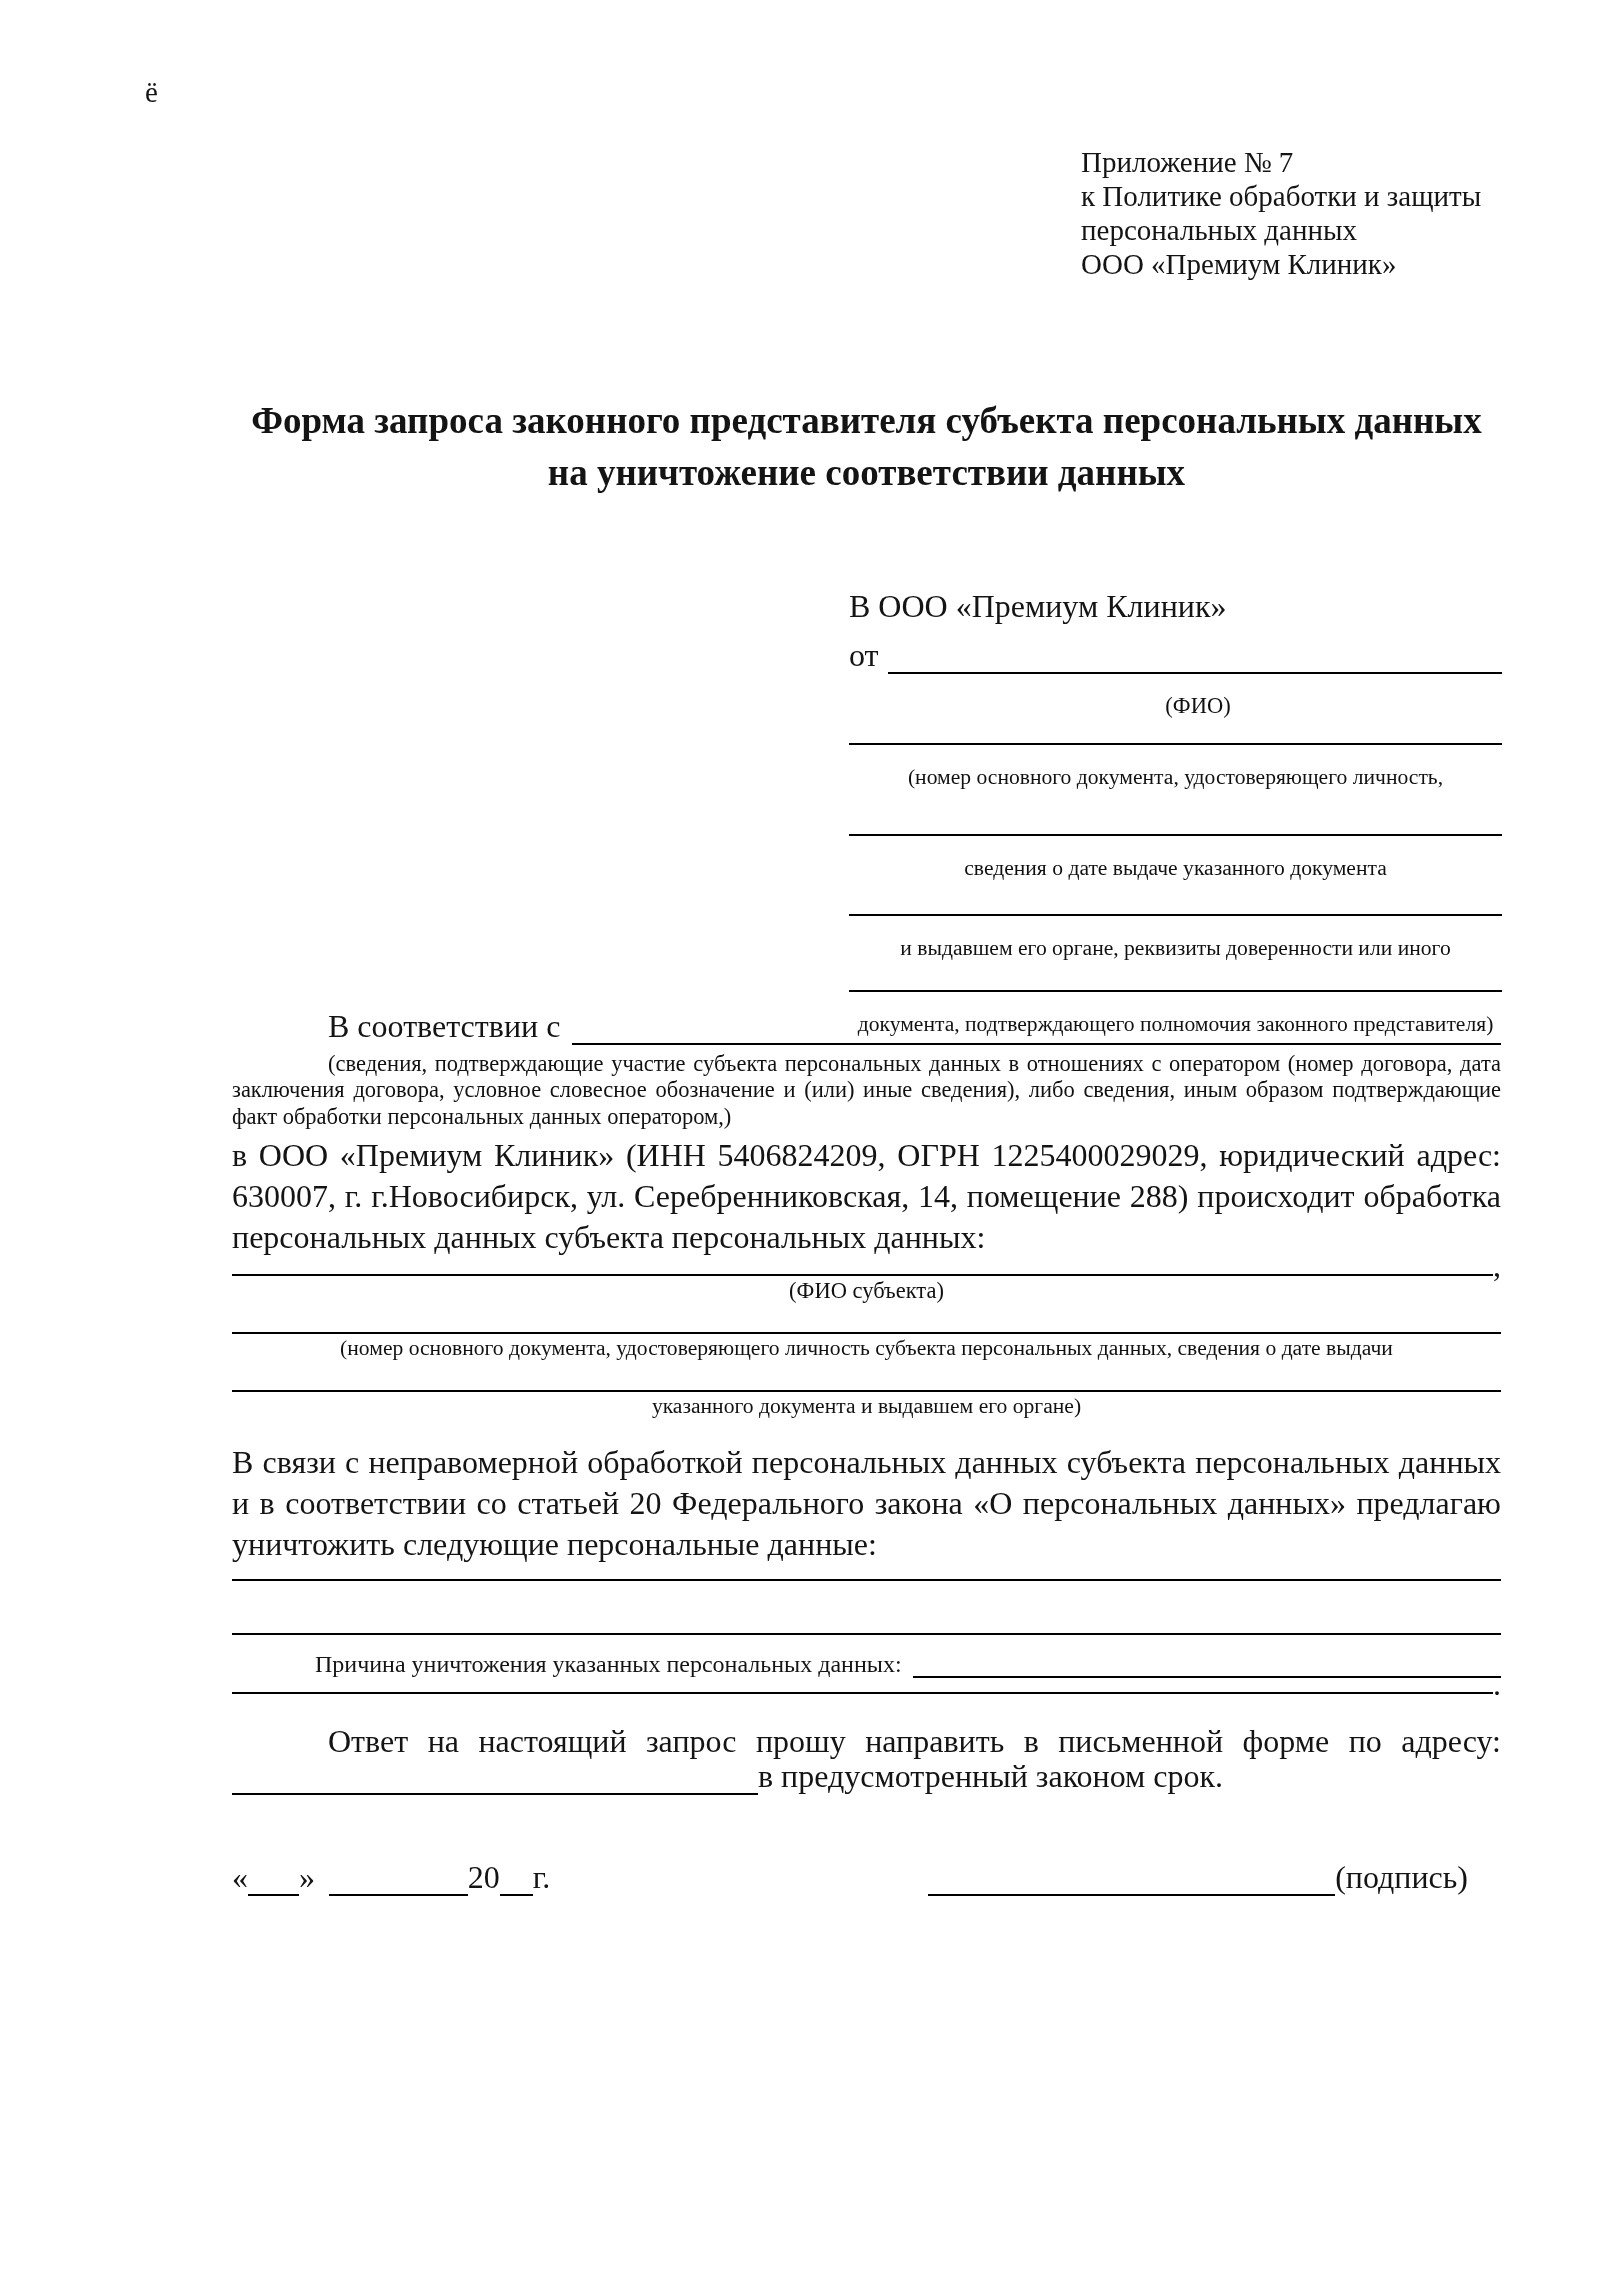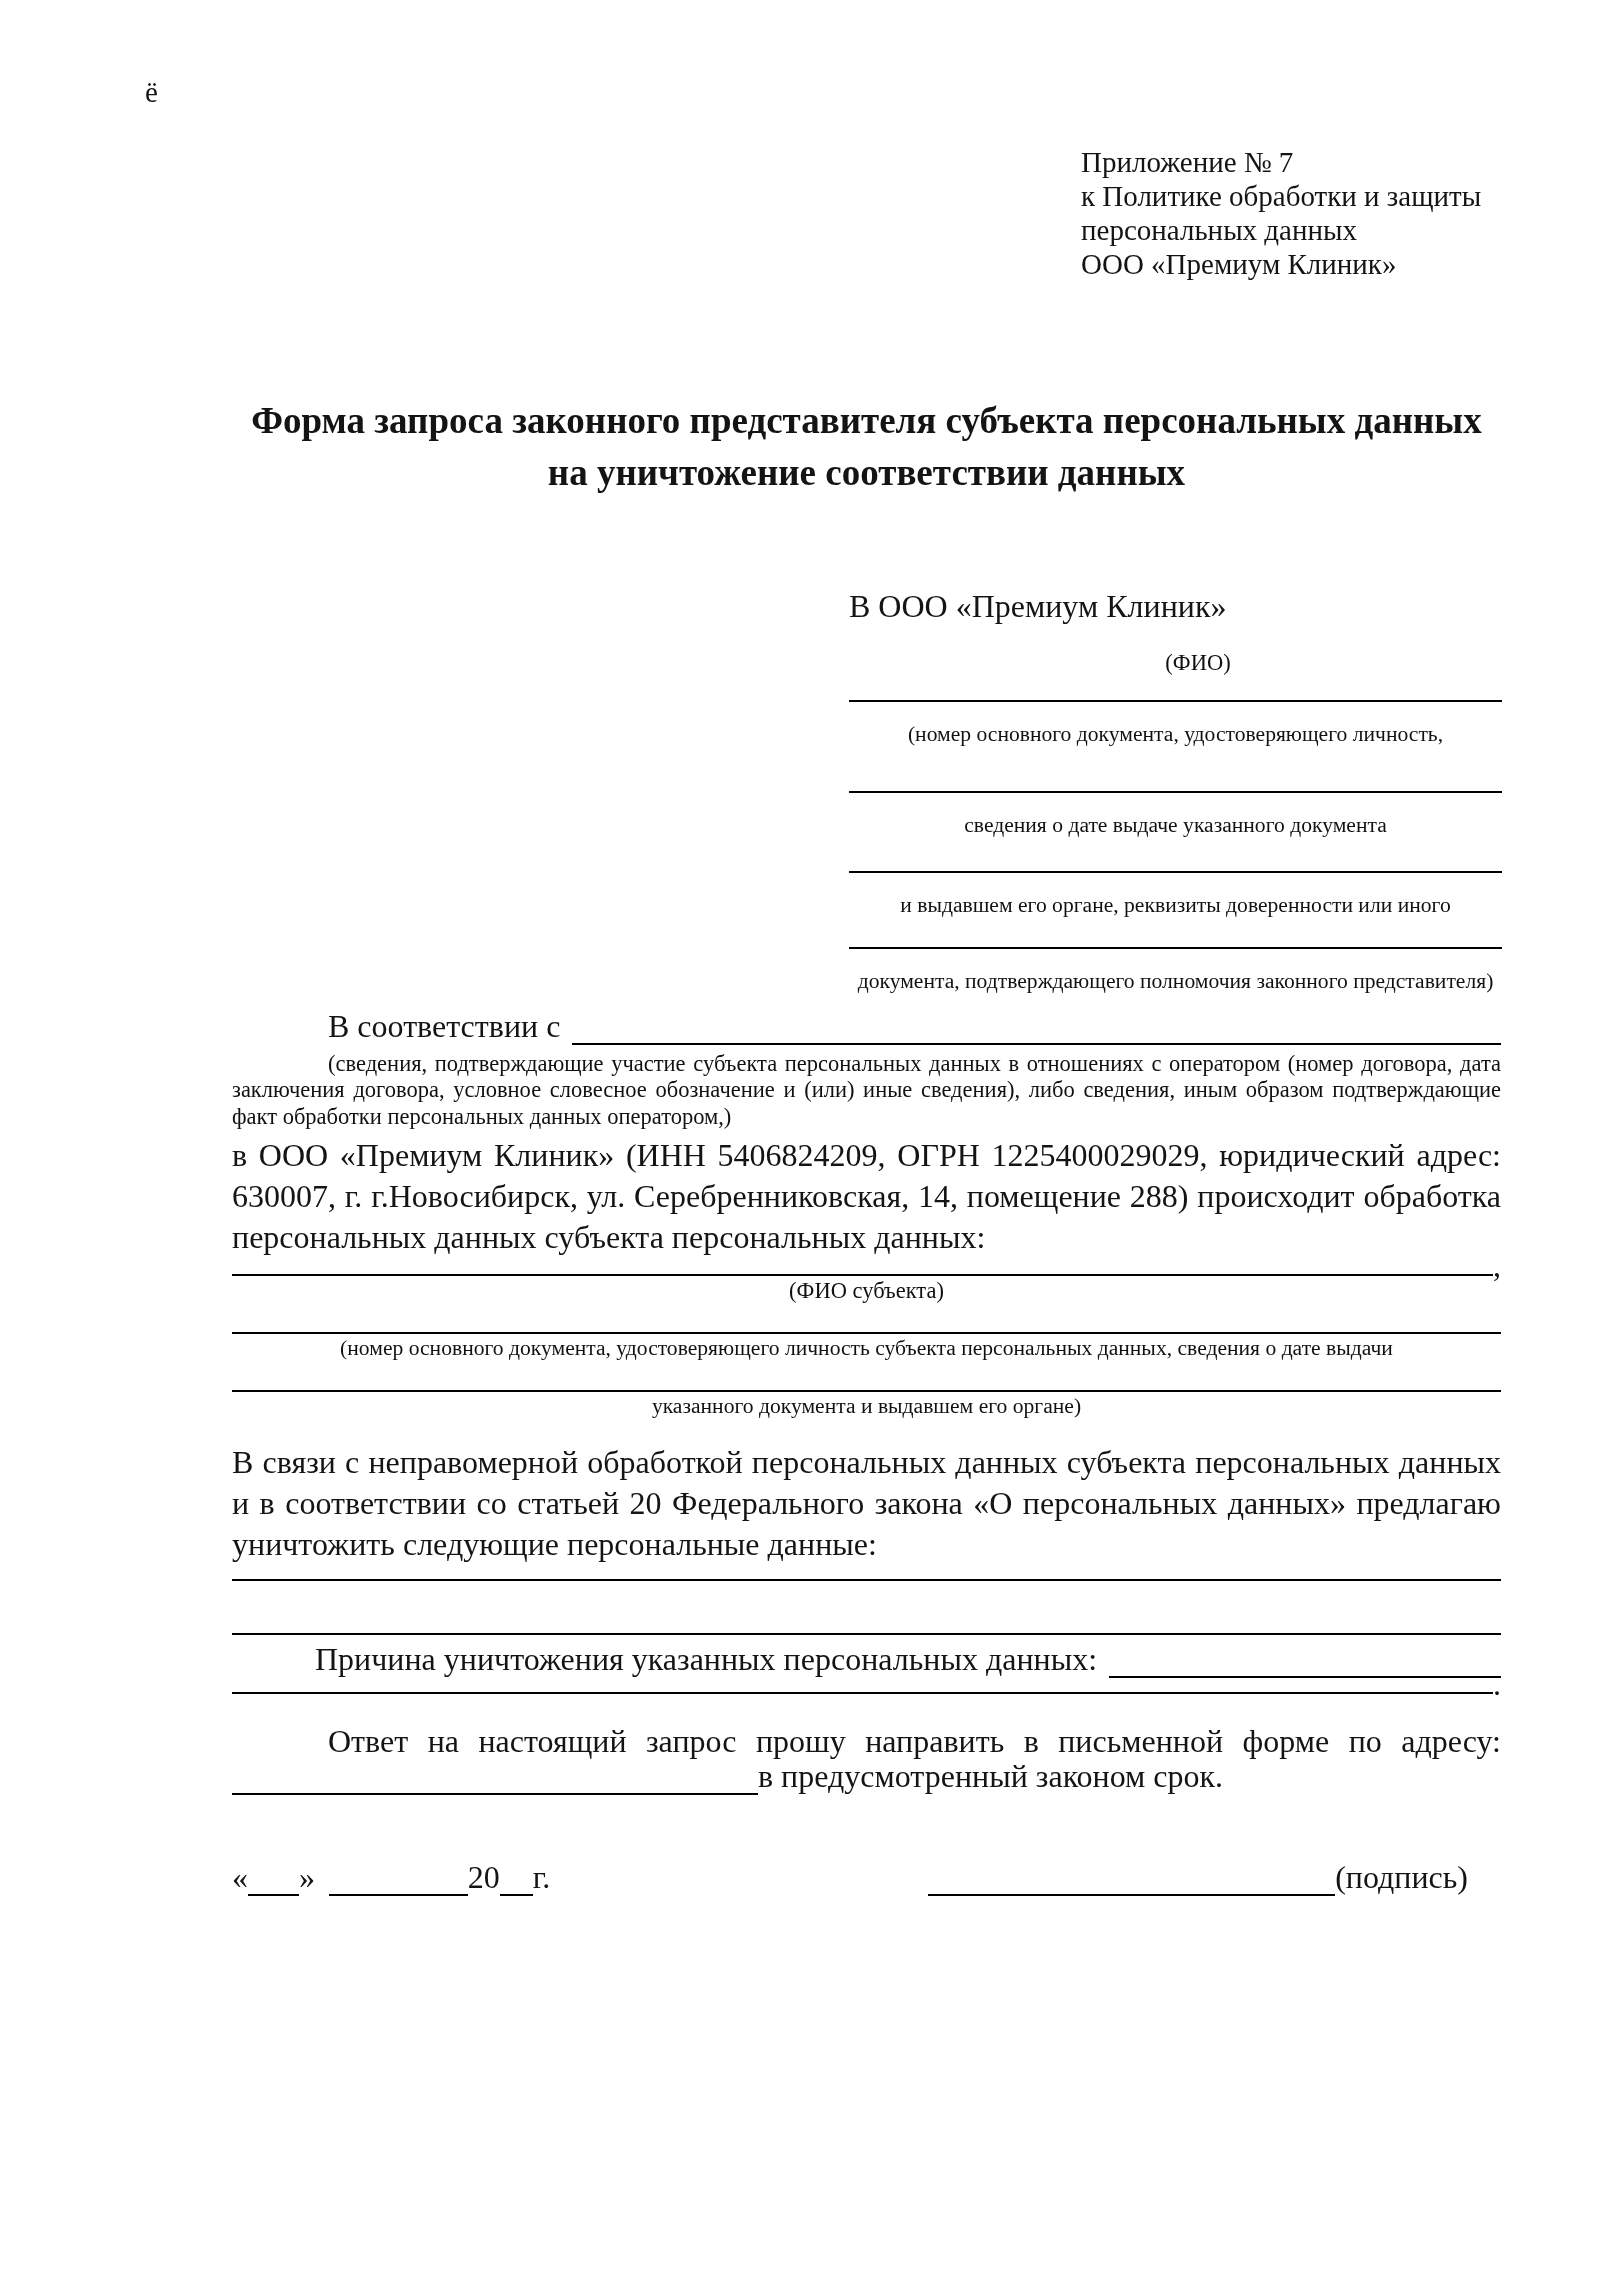--- a/index.html
+++ b/index.html
@@ -44,21 +44,21 @@
   .line-row .fill { flex:1; border-bottom:2.9px solid #000; height:100%; }
   .subj-fio-row { height:17.6px; }
   .subj-fio-row .tail { line-height:19.6px; }
   .ccap { font-size:22.5px; line-height:25.5px; text-align:center; margin-top:2px; color:#111; }
   .ccap2 { font-size:21.6px; }
   .blankA { height:31px; border-bottom:2.9px solid #000; }
   .blankB { height:30px; border-bottom:2.9px solid #000; }
   .para2 { margin-top:23px; }
   .blankline1 { height:15.7px; border-bottom:2.9px solid #000; }
   .blankline2 { height:54px; border-bottom:2.9px solid #000; }
-  .reason-row { display:flex; align-items:flex-end; height:43px; font-size:32px; }
+  .reason-row { display:flex; align-items:flex-end; height:43px; font-size:24px; }
   .reason-row .label { padding-left:83px; white-space:nowrap; }
   .reason-row .fill { flex:1; margin-left:11.8px; border-bottom:2.9px solid #000; height:37px; }
   .period-row { height:15.7px; }
   .period-row .tail { line-height:17.6px; }
   .para3 { margin-top:27px; text-indent:96px; text-align-last:justify; }
   .reply-tail { display:flex; align-items:flex-end; height:33px; font-size:32px; }
   .reply-tail .blank-inline { width:526px; border-bottom:2.9px solid #000; height:29px; }
   .footer {
     position:absolute; left:232px; top:1857px; width:1269px; height:39px;
     display:flex; justify-content:space-between; align-items:flex-end; font-size:32px;
@@ -85,20 +85,24 @@
     <div>ООО «Премиум Клиник»</div>
   </div>
 
   <div class="title">
     <div>Форма запроса законного представителя субъекта персональных данных</div>
     <div>на уничтожение соответствии данных</div>
   </div>
 
   <div class="addressee">
     <div class="addr-to">В ООО «Премиум Клиник»</div>
+    <div class="from-row">
+      <span>от</span>
+      <span class="fill"></span>
+    </div>
     <div class="cap fio-cap">(ФИО)</div>
 
     <div class="agroup g1">
       <div class="blankl"></div>
       <div class="cap">(номер основного документа, удостоверяющего личность,</div>
     </div>
     <div class="agroup g2">
       <div class="blankl"></div>
       <div class="cap">сведения о дате выдаче указанного документа</div>
     </div>

